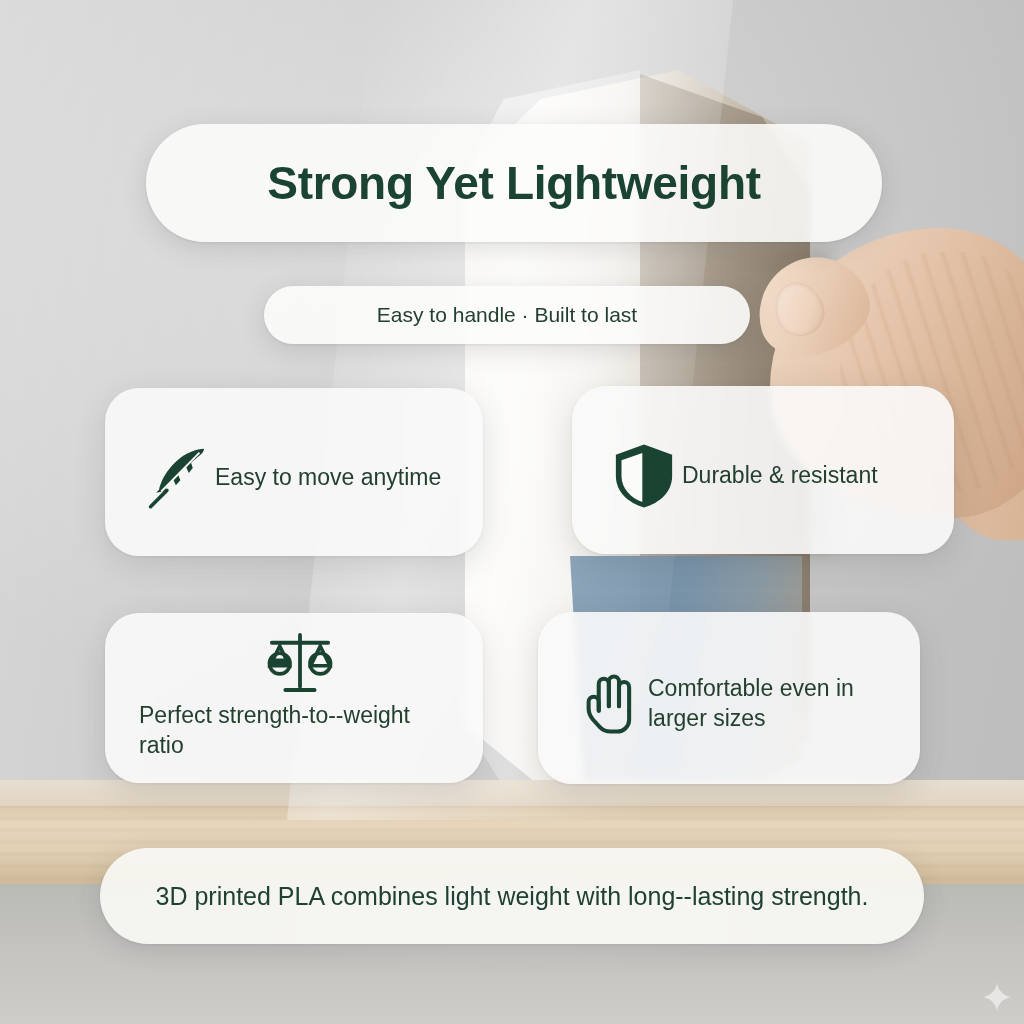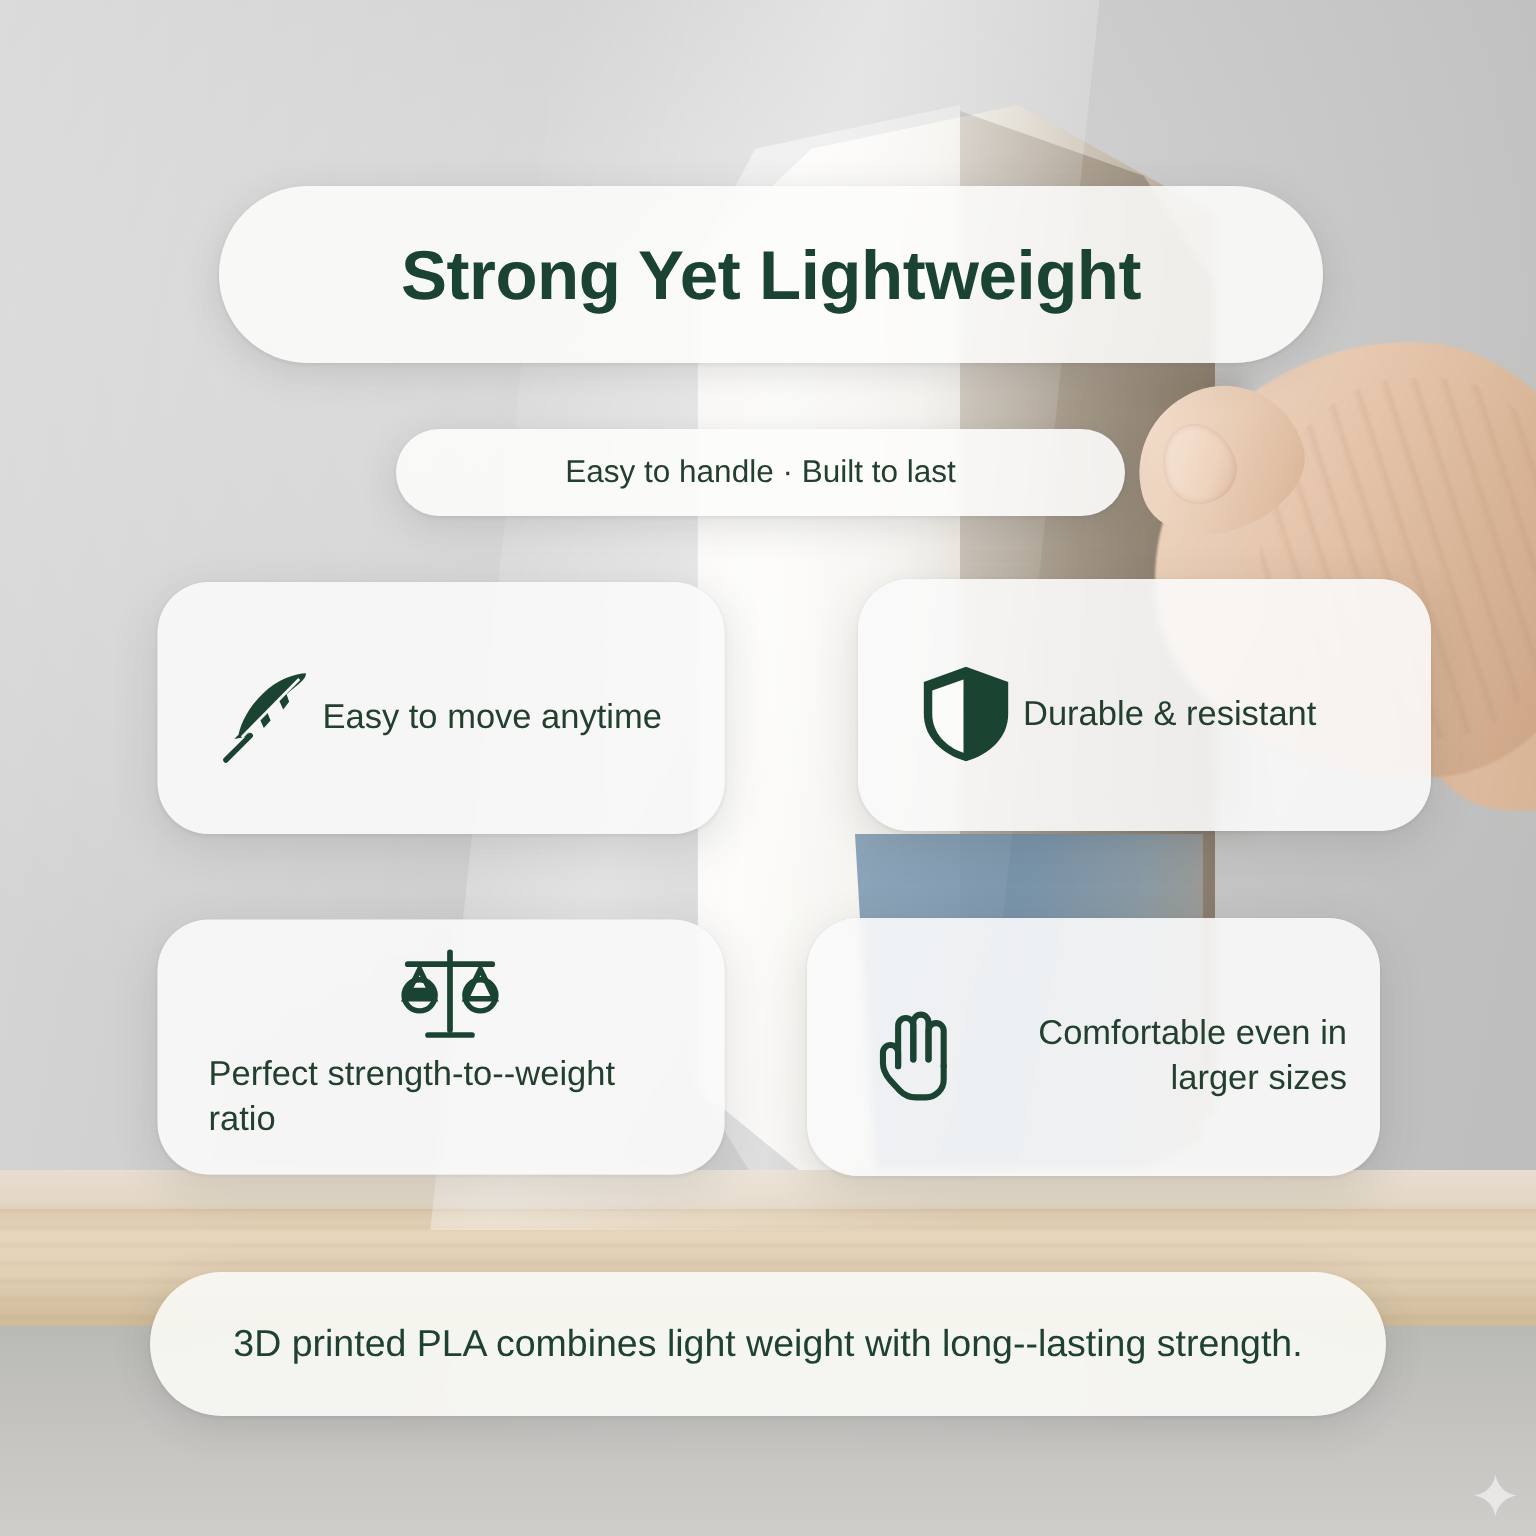--- a/index.html
+++ b/index.html
@@ -154,21 +154,21 @@
     background:rgba(250,250,249,.90);
     border-radius:34px;
     box-shadow:0 8px 30px rgba(70,70,70,.15), 0 1px 3px rgba(70,70,70,.09);
     backdrop-filter:blur(3px);
     display:flex; align-items:center;
     padding:12px 22px 0 34px;
   }
   #card-0 { left:105px; top:388px; width:378px; height:168px; }
   #card-1 { left:538px; top:386px; width:382px; height:168px;margin-left:34px; }
   #card-2 { left:105px; top:613px; width:378px; height:170px;flex-direction:column; }
-  #card-3 { left:538px; top:612px; width:382px; height:172px;text-align:right; }
+  #card-3 { left:538px; top:612px; width:382px; height:172px; }
 
   .card-icon { flex:0 0 auto; width:76px; height:76px; display:flex; align-items:center; justify-content:center; }
   .card-icon svg { width:72px; height:72px; display:block; }
   .card-label {
     font-size:23px; line-height:1.30; color:#23402f; font-weight:400;
   }
 
   #footer-pill {
     left:100px; top:848px; width:824px; height:96px;
     background:rgba(250,249,246,.90);

